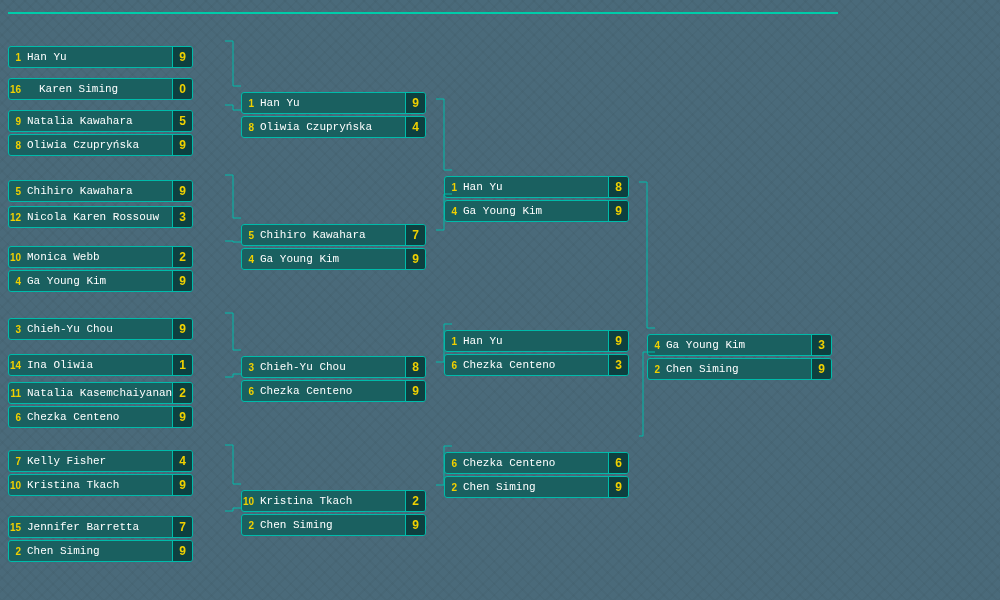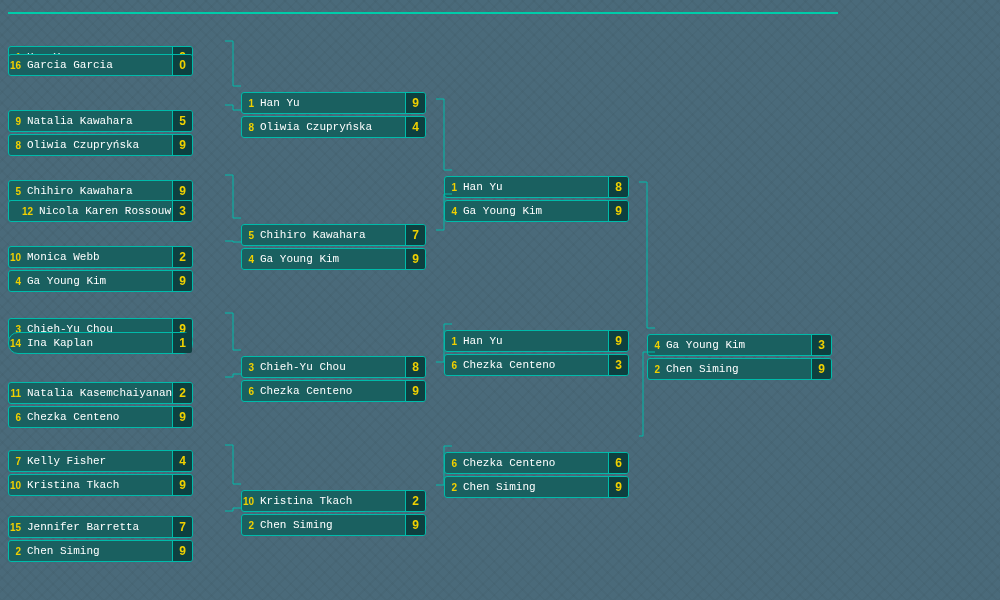--- a/index.html
+++ b/index.html
@@ -122,63 +122,63 @@
     <div class="col-header col-semi"></div>
     <div class="col-header col-final"></div>
   </div>
 
   <div id="last16-area" style="position: absolute; top: 28px; left: 8px; width: 225px;">
   <div class="match-entry" style="top: 18px;">
         <span class="seed">1</span>
         <span class="player-name">Han Yu</span>
         <span class="score">9</span>
       </div>
-      <div class="match-entry" style="top: 26px;">
+      <div class="match-entry" style="top: 50px; gap: 12px;">
         <span class="seed">16</span>
-        <span class="player-name">Garcia Garcia</span>
+        <span class="player-name">Karen Siming</span>
         <span class="score">0</span>
       </div>
       <div class="match-entry" style="top: 82px;">
         <span class="seed">9</span>
         <span class="player-name">Natalia Kawahara</span>
         <span class="score">5</span>
       </div>
       <div class="match-entry" style="top: 106px;">
         <span class="seed">8</span>
         <span class="player-name">Oliwia Czupryńska</span>
         <span class="score">9</span>
       </div>
       <div class="match-entry" style="top: 152px;">
         <span class="seed">5</span>
         <span class="player-name">Chihiro Kawahara</span>
         <span class="score">9</span>
       </div>
-      <div class="match-entry" style="top: 172px; padding-left: 12px;">
+      <div class="match-entry" style="top: 178px;">
         <span class="seed">12</span>
         <span class="player-name">Nicola Karen Rossouw</span>
         <span class="score">3</span>
       </div>
       <div class="match-entry" style="top: 218px;">
         <span class="seed">10</span>
         <span class="player-name">Monica Webb</span>
         <span class="score">2</span>
       </div>
       <div class="match-entry" style="top: 242px;">
         <span class="seed">4</span>
         <span class="player-name">Ga Young Kim</span>
         <span class="score">9</span>
       </div>
       <div class="match-entry" style="top: 290px;">
         <span class="seed">3</span>
         <span class="player-name">Chieh-Yu Chou</span>
         <span class="score">9</span>
       </div>
-      <div class="match-entry" style="top: 304px; border-radius: 10px;">
+      <div class="match-entry" style="top: 326px;">
         <span class="seed">14</span>
-        <span class="player-name">Ina Kaplan</span>
+        <span class="player-name">Ina Oliwia</span>
         <span class="score">1</span>
       </div>
       <div class="match-entry" style="top: 354px;">
         <span class="seed">11</span>
         <span class="player-name">Natalia Kasemchaiyanan</span>
         <span class="score">2</span>
       </div>
       <div class="match-entry" style="top: 378px;">
         <span class="seed">6</span>
         <span class="player-name">Chezka Centeno</span>

